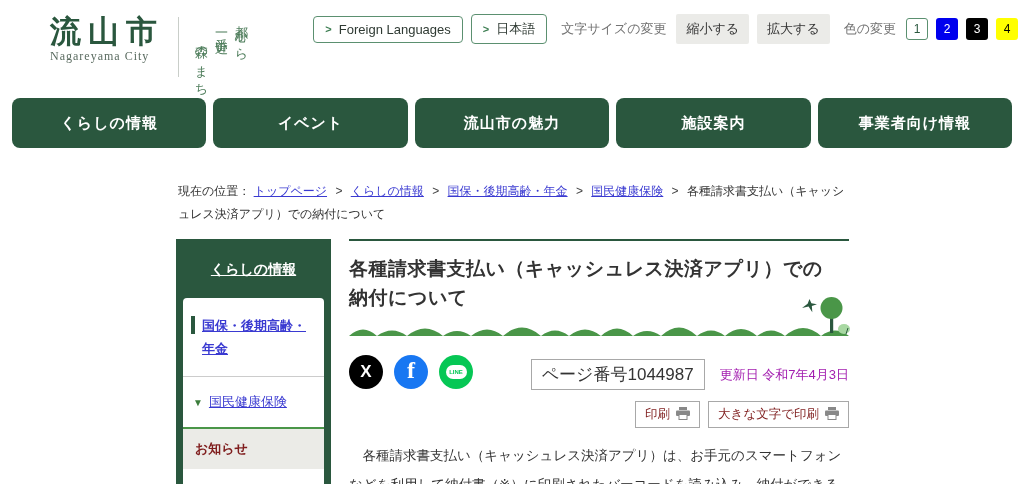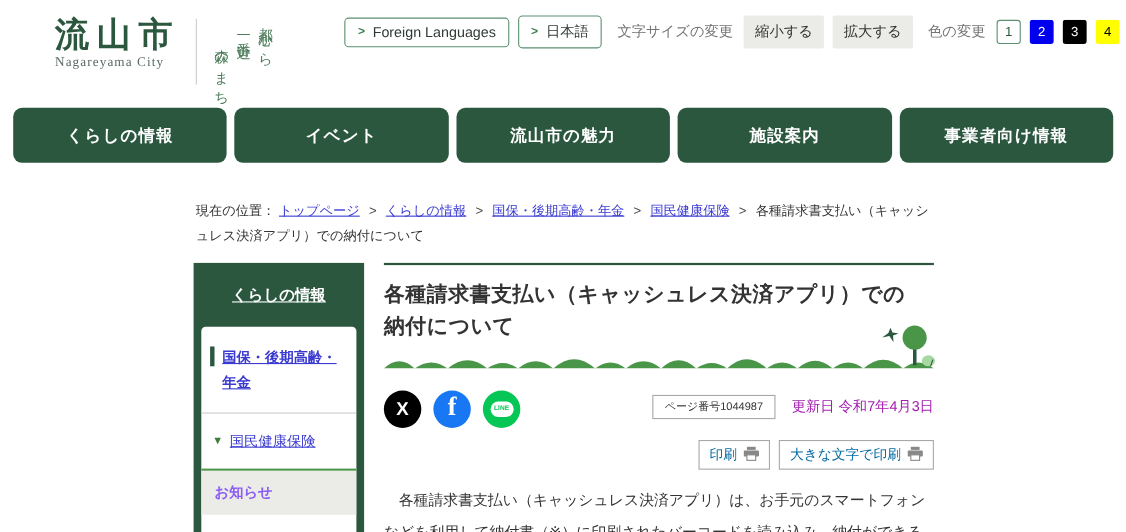--- a/index.html
+++ b/index.html
@@ -55,21 +55,21 @@
   .sidebar { width:155px; background:#2a573e; padding:0 7px 7px; height:300px; flex-shrink:0; }
   .sidebar-header { text-align:center; padding:21px 0 19px; }
   .sidebar-header-link { color:#fff; font-weight:bold; font-size:14px; text-decoration:underline; cursor:pointer; }
   .sidebar-box { background:#fff; border-radius:4px; overflow:hidden; min-height:250px; }
   .sb-item1 { display:flex; align-items:flex-start; padding:16px 10px 16px 8px; border-bottom:1px solid #ccc; }
   .current-bar { width:4px; height:18px; background:#2a573e; margin:2px 7px 0 0; flex-shrink:0; }
   .sb-link { color:#3a3ad1; text-decoration:underline; font-size:13px; line-height:1.8; cursor:pointer; }
   .sb-link.bold { font-weight:bold; }
   .sb-item2 { display:flex; align-items:center; padding:13px 10px; border-bottom:2px solid #4a9648; }
   .tri { color:#3c7d3c; font-size:10px; margin-right:6px; }
-  .sb-notice-header { background:#ebebe7; padding:11px 12px; font-weight:bold; font-size:13px; color:#8b5cf6; }
+  .sb-notice-header { background:#ebebe7; padding:11px 12px; font-weight:bold; font-size:13px; color:#7f1d1d; }
   .sb-notice-item { position:relative; padding:13px 8px 13px 22px; }
   .sb-bullet { position:absolute; left:10px; top:20px; width:5px; height:5px; border-radius:50%; background:#4a9648; }
 
   
   .main-col { width:500px; border-top:2px solid #2a573e; padding-top:13px; }
   .title-block { position:relative; }
   .page-title { font-size:19px; font-weight:bold; color:#333; line-height:1.55; width:478px; letter-spacing:0.5px; }
   .bird { position:absolute; right:32px; bottom:-6px; }
   .wave-strip { position:relative; height:30px; margin-top:0; }
   .wave-svg { position:absolute; left:0; bottom:2px; }
@@ -78,26 +78,26 @@
   .meta-row { display:flex; justify-content:space-between; align-items:flex-start; margin-top:13px; }
   .social { display:flex; gap:11px; }
   .icon-circle { width:34px; height:34px; border-radius:50%; display:flex; align-items:center;
     justify-content:center; color:#fff; cursor:pointer; }
   .x-circle { background:#000; font-weight:bold; font-size:17px; }
   .fb-circle { background:#1877f2; font-family:"Liberation Serif","DejaVu Serif",serif; font-weight:bold; font-size:24px; padding-bottom:4px; }
   .line-circle { background:#06c755; }
   .line-bubble { background:#fff; border-radius:7px; width:21px; height:14px; display:flex; align-items:center;
     justify-content:center; color:#06c755; font-weight:bold; font-size:6px; letter-spacing:0; }
   .meta-right { display:flex; align-items:center; gap:15px; padding-top:4px; }
-  .page-no { border:1px solid #a8a8a8; padding:3px 10px; font-size:10px; color:#333; }
+  .page-no { border:1px solid #a8a8a8; padding:3px 10px; font-size:17px; color:#333; }
   .update-date { font-size:13px; color:#a21caf; }
 
   .print-row { display:flex; justify-content:flex-end; gap:8px; margin-top:11px; }
   .print-btn { display:inline-flex; align-items:center; gap:6px; border:1px solid #a8a8a8; background:#fff;
-    padding:4px 9px; font-size:12.5px; color:#0369a1; cursor:pointer; }
+    padding:4px 9px; font-size:12.5px; color:#7f1d1d; cursor:pointer; }
 
   .body-text p { font-size:13.5px; line-height:2.1; margin-top:14px; color:#333; }
 </style>
 </head>
 <body>
 
 <header class="site-header">
   <div class="logo-block">
     <div>
       <div class="logo-jp">流山市</div>

